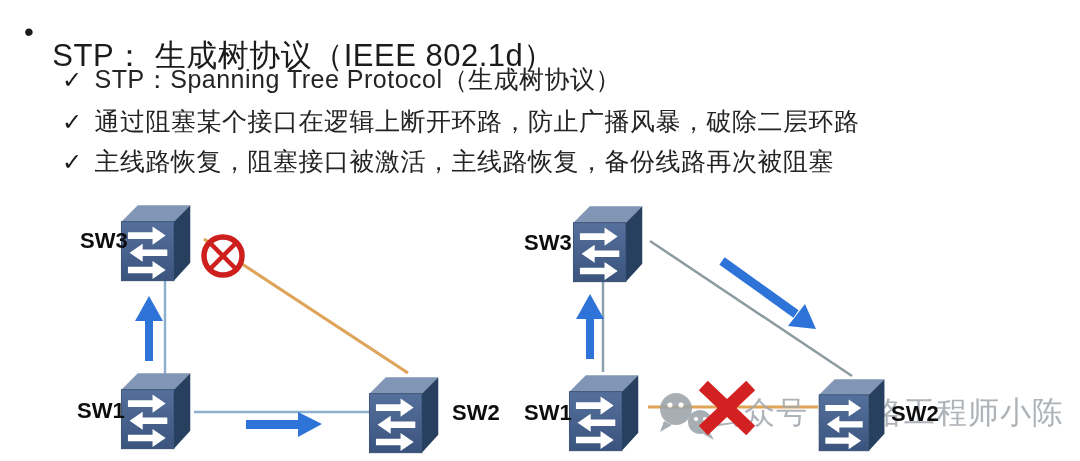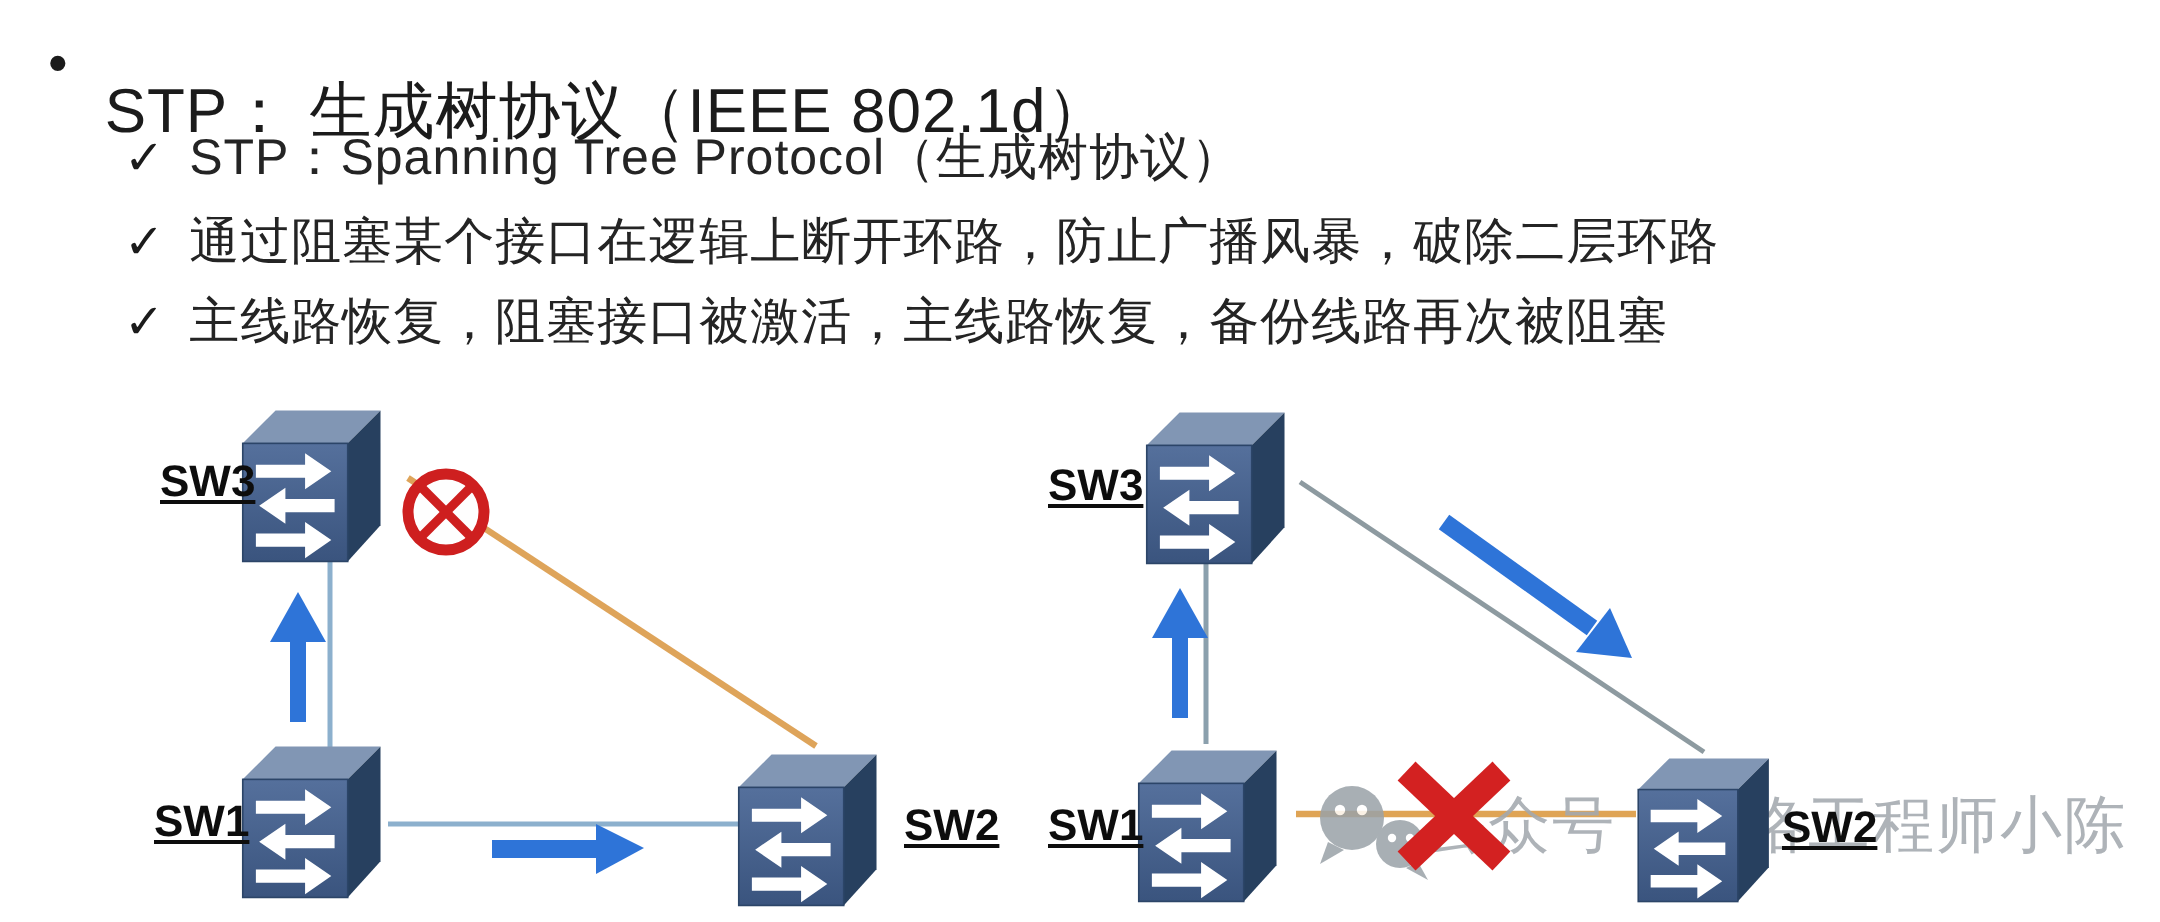--- a/index.html
+++ b/index.html
@@ -34,21 +34,20 @@
 
   
   svg.layer{position:absolute;left:0;top:0;width:1080px;height:461px;}
   .z1{z-index:1;} .z2{z-index:2;} .z4{z-index:4;}
 
   .switch{position:absolute;width:74px;height:82px;z-index:3;}
   .sw-label{
     position:absolute;z-index:4;
     font-size:22px;font-weight:700;color:#0d0d0d;
     white-space:nowrap;
-    text-decoration:underline;
   }
   .watermark-text{
     position:absolute;z-index:2;
     font-size:31px;color:#a3a9af;opacity:0.88;
     letter-spacing:1px;white-space:nowrap;
   }
   .hidden-defs{position:absolute;width:0;height:0;overflow:hidden;}
 </style>
 </head>
 <body>

